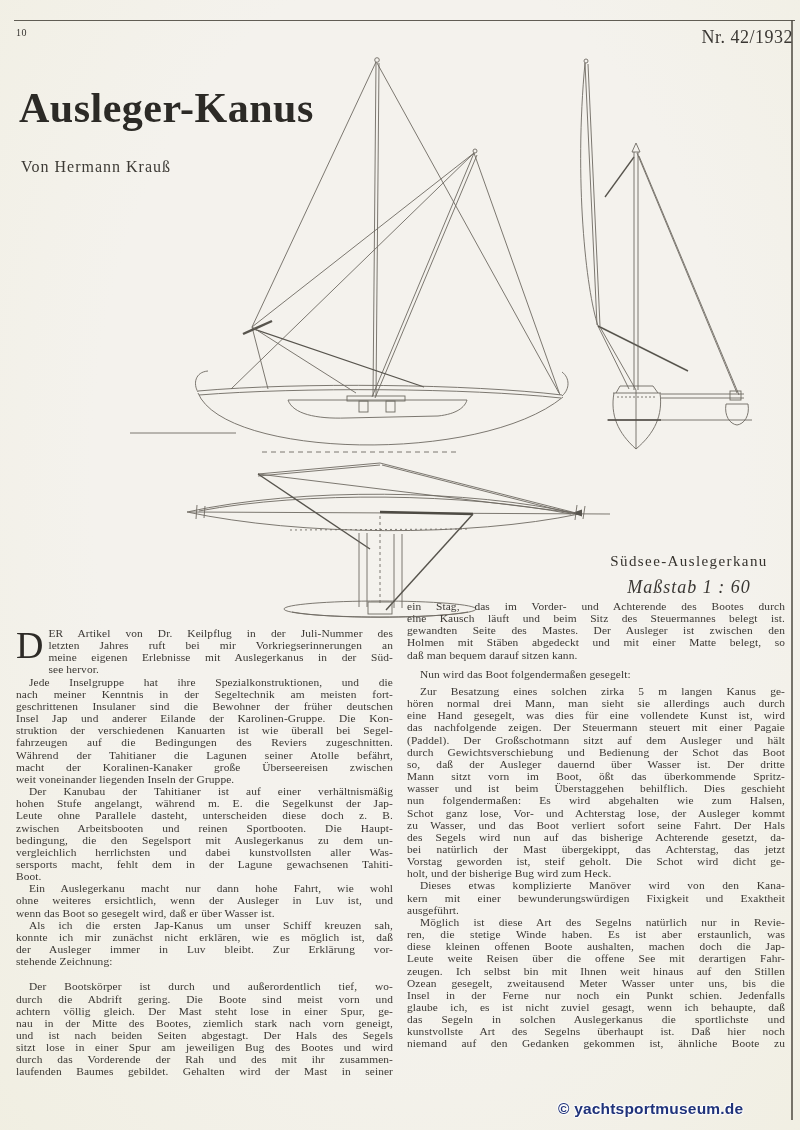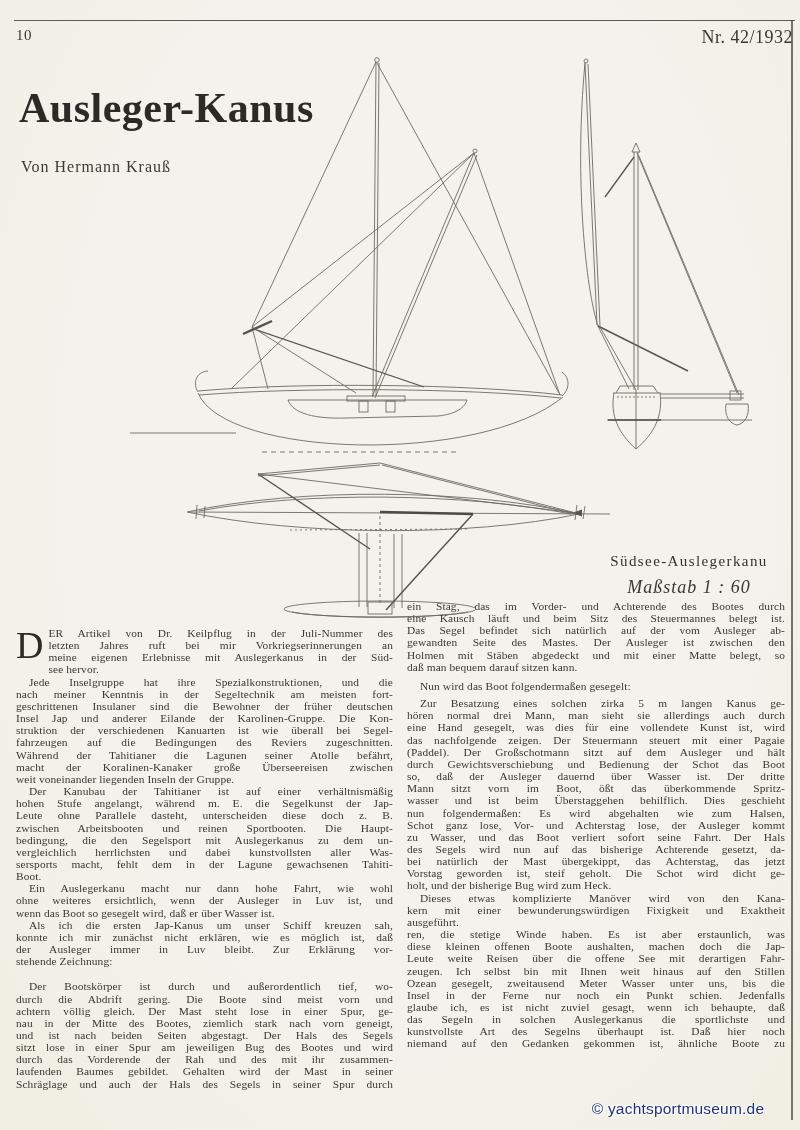--- a/index.html
+++ b/index.html
@@ -6,21 +6,21 @@
   .page{
     position:relative;width:800px;height:1130px;overflow:hidden;
     background:
       radial-gradient(ellipse at 52% 42%, #f4f2ed 55%, #ecead3 160%),
       #f2f0ea;
     font-family:"Liberation Serif", serif;
     color:#3a3733;
   }
   .toprule{position:absolute;left:14px;top:20px;width:781px;height:1px;background:#474339;opacity:.85;}
   .rightrule{position:absolute;left:791px;top:20px;width:2px;height:1100px;background:#4c483f;opacity:.75;}
-  .pageno{position:absolute;left:16px;top:27px;font-size:15px;letter-spacing:.5px;}
+  .pageno{position:absolute;left:16px;top:27px;font-size:10px;letter-spacing:.5px;}
   .issue{position:absolute;left:600px;top:27px;width:193px;text-align:right;font-size:18px;letter-spacing:.5px;}
   .title{
     position:absolute;left:19px;top:84px;margin:0;
     font-size:42px;font-weight:700;letter-spacing:.5px;color:#2c2a26;
     font-family:"Liberation Serif", serif;
   }
   .byline{position:absolute;left:21px;top:158px;font-size:16px;letter-spacing:1px;color:#3d3a35;}
   .caption{position:absolute;left:589px;top:553px;width:200px;text-align:center;}
   .cap1{font-size:15px;letter-spacing:1.4px;color:#35322d;}
   .cap2{font-size:18px;letter-spacing:1px;margin-top:7px;color:#3a3733;font-style:italic;}
@@ -29,22 +29,22 @@
   .colR{left:407px;top:600px;width:378px;}
   .para{margin:0;}
   .line{text-align:left;white-space:normal;letter-spacing:.1px;}
   .line.j{text-align:justify;text-align-last:justify;}
   .line.ind{text-indent:13px;}
   .dropcap{
     float:left;font-size:38px;line-height:34px;height:36px;
     padding:1px 5px 0 0;color:#2e2b27;font-weight:400;
   }
   .watermark{
-    position:absolute;left:558px;top:1100px;width:240px;text-align:center;
-    font-family:"Liberation Sans", sans-serif;font-weight:normal;font-size:15.5px;
+    position:absolute;left:558px;top:1100px;width:240px;text-align:left;
+    font-family:"Liberation Sans", sans-serif;font-weight:bold;font-size:15.5px;
     color:#20337a;letter-spacing:.2px;
     text-shadow:0 0 3px #fff,0 0 2px #fff,0 0 1px #fff,1px 1px 1px #fff,-1px -1px 1px #fff;
   }
   .art{position:absolute;left:0;top:0;pointer-events:none;}
 </style>
 </head>
 <body>
 
 <div class="page">
 
@@ -172,28 +172,26 @@
       </div>
       <div class="para" style="margin-top: 13px;">
         <div class="line j ind">Der Bootskörper ist durch und außerordentlich tief, wo-</div>
         <div class="line j">durch die Abdrift gering. Die Boote sind meist vorn und</div>
         <div class="line j">achtern völlig gleich. Der Mast steht lose in einer Spur, ge-</div>
         <div class="line j">nau in der Mitte des Bootes, ziemlich stark nach vorn geneigt,</div>
         <div class="line j">und ist nach beiden Seiten abgestagt. Der Hals des Segels</div>
         <div class="line j">sitzt lose in einer Spur am jeweiligen Bug des Bootes und wird</div>
         <div class="line j">durch das Vorderende der Rah und des mit ihr zusammen-</div>
         <div class="line j">laufenden Baumes gebildet. Gehalten wird der Mast in seiner</div>
-        <div class="line j">Schräglage und auch der Hals des Segels in seiner Spur durch</div>
       </div>
     </div>
   <div class="col colR" id="col-right">
       <div class="para">
         <div class="line j">ein Stag, das im Vorder- und Achterende des Bootes durch</div>
         <div class="line j">eine Kausch läuft und beim Sitz des Steuermannes belegt ist.</div>
-        <div class="line j">Das Segel befindet sich natürlich auf der vom Ausleger ab-</div>
         <div class="line j">gewandten Seite des Mastes. Der Ausleger ist zwischen den</div>
         <div class="line j">Holmen mit Stäben abgedeckt und mit einer Matte belegt, so</div>
         <div class="line">daß man bequem darauf sitzen kann.</div>
       </div>
       <div class="para" style="margin-top: 7px;">
         <div class="line ind">Nun wird das Boot folgendermaßen gesegelt:</div>
       </div>
       <div class="para" style="margin-top: 5px;">
         <div class="line j ind">Zur Besatzung eines solchen zirka 5 m langen Kanus ge-</div>
         <div class="line j">hören normal drei Mann, man sieht sie allerdings auch durch</div>
@@ -211,20 +209,21 @@
         <div class="line j">bei natürlich der Mast übergekippt, das Achterstag, das jetzt</div>
         <div class="line j">Vorstag geworden ist, steif geholt. Die Schot wird dicht ge-</div>
         <div class="line">holt, und der bisherige Bug wird zum Heck.</div>
       </div>
       <div class="para">
         <div class="line j ind">Dieses etwas komplizierte Manöver wird von den Kana-</div>
         <div class="line j">kern mit einer bewunderungswürdigen Fixigkeit und Exaktheit</div>
         <div class="line">ausgeführt.</div>
       </div>
       <div class="para">
+        <div class="line j ind">Möglich ist diese Art des Segelns natürlich nur in Revie-</div>
         <div class="line j">ren, die stetige Winde haben. Es ist aber erstaunlich, was</div>
         <div class="line j">diese kleinen offenen Boote aushalten, machen doch die Jap-</div>
         <div class="line j">Leute weite Reisen über die offene See mit derartigen Fahr-</div>
         <div class="line j">zeugen. Ich selbst bin mit Ihnen weit hinaus auf den Stillen</div>
         <div class="line j">Ozean gesegelt, zweitausend Meter Wasser unter uns, bis die</div>
         <div class="line j">Insel in der Ferne nur noch ein Punkt schien. Jedenfalls</div>
         <div class="line j">glaube ich, es ist nicht zuviel gesagt, wenn ich behaupte, daß</div>
         <div class="line j">das Segeln in solchen Auslegerkanus die sportlichste und</div>
         <div class="line j">kunstvollste Art des Segelns überhaupt ist. Daß hier noch</div>
         <div class="line j">niemand auf den Gedanken gekommen ist, ähnliche Boote zu</div>

